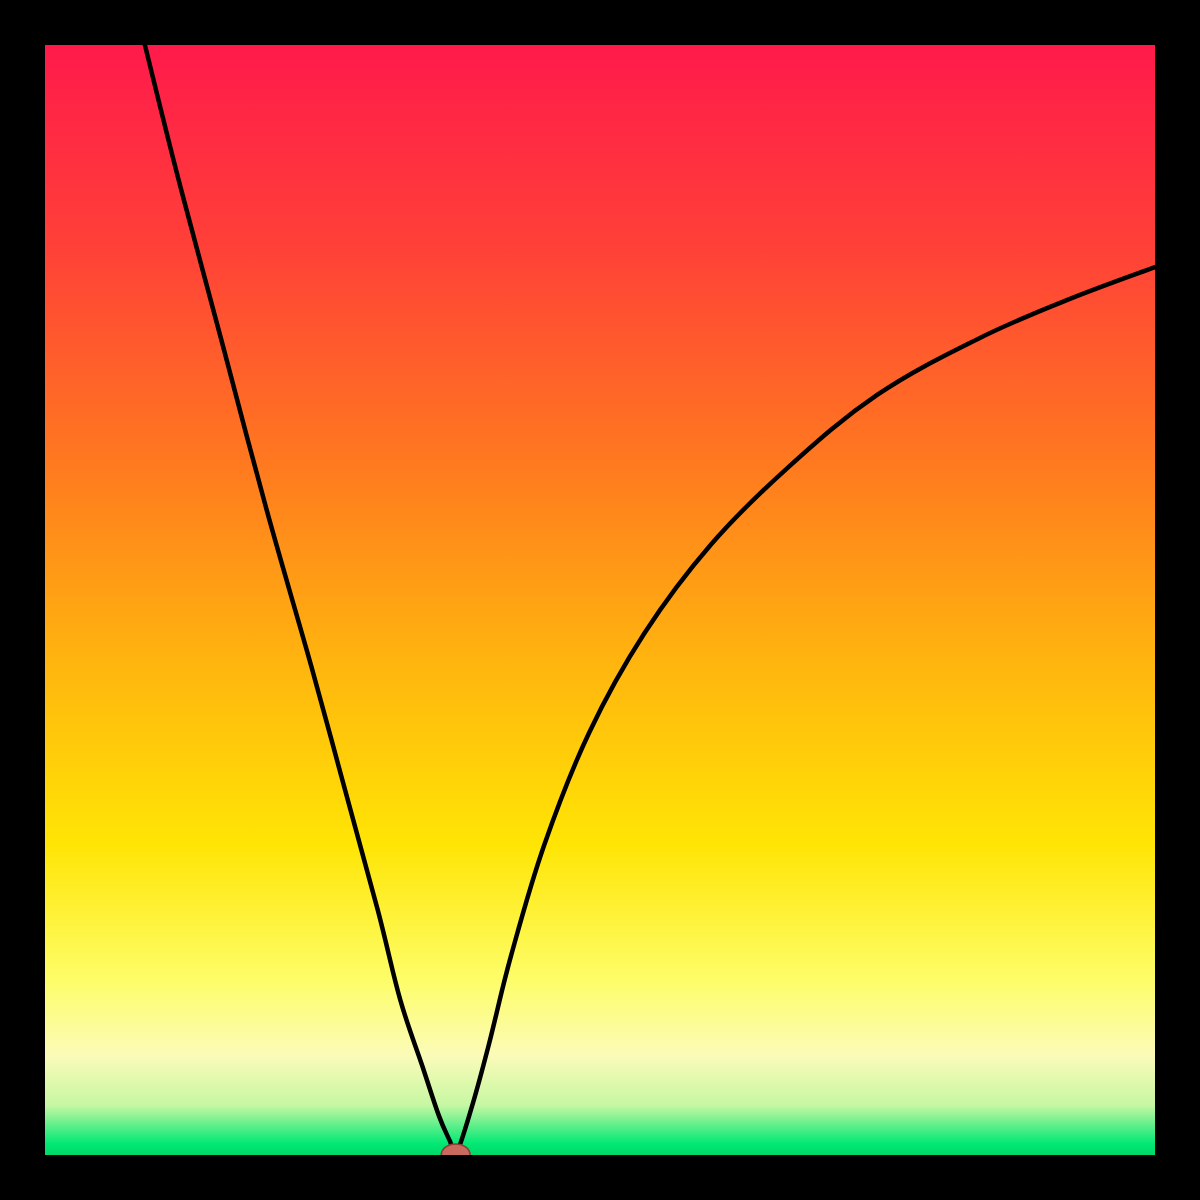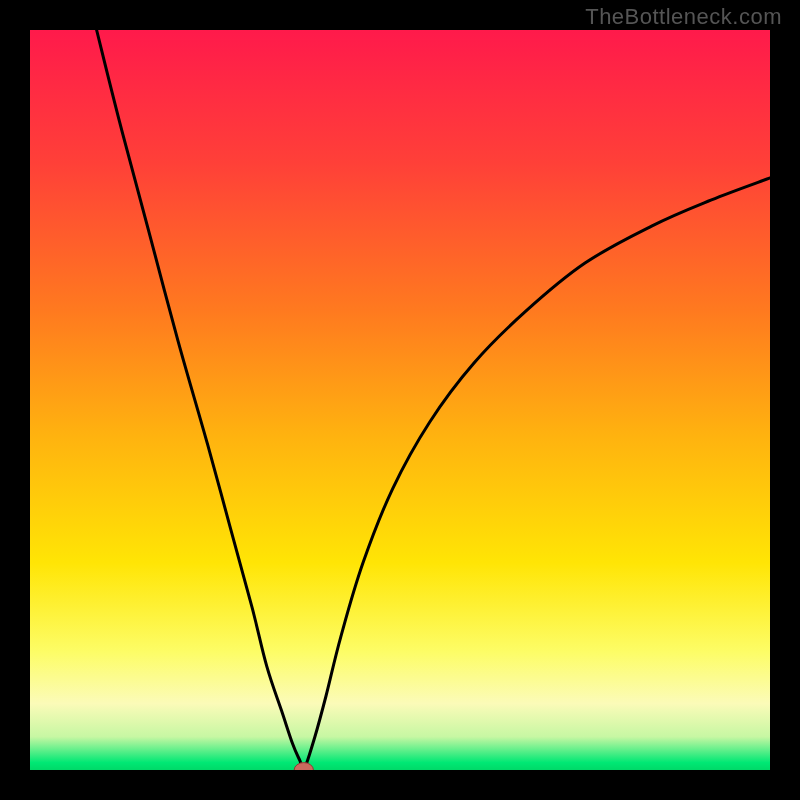--- a/index.html
+++ b/index.html
@@ -34,21 +34,20 @@
     top: 30px;
     width: 740px;
     height: 740px;
   }
   svg { display: block; }
 </style>
 </head>
 <body>
 
 <div class="frame">
-  <div class="watermark">TheBottleneck.com</div>
   <div class="plot-wrap">
     <svg id="plot-svg" width="740" height="740" viewBox="0 0 740 740">
         <defs>
           <linearGradient id="bg-grad" x1="0" y1="0" x2="0" y2="1">
             <stop offset="0%" stop-color="#ff1a4b"></stop>
             <stop offset="18%" stop-color="#ff4038"></stop>
             <stop offset="38%" stop-color="#ff7a1f"></stop>
             <stop offset="55.00000000000001%" stop-color="#ffb30f"></stop>
             <stop offset="72%" stop-color="#ffe505"></stop>
             <stop offset="84%" stop-color="#fdfd66"></stop>

